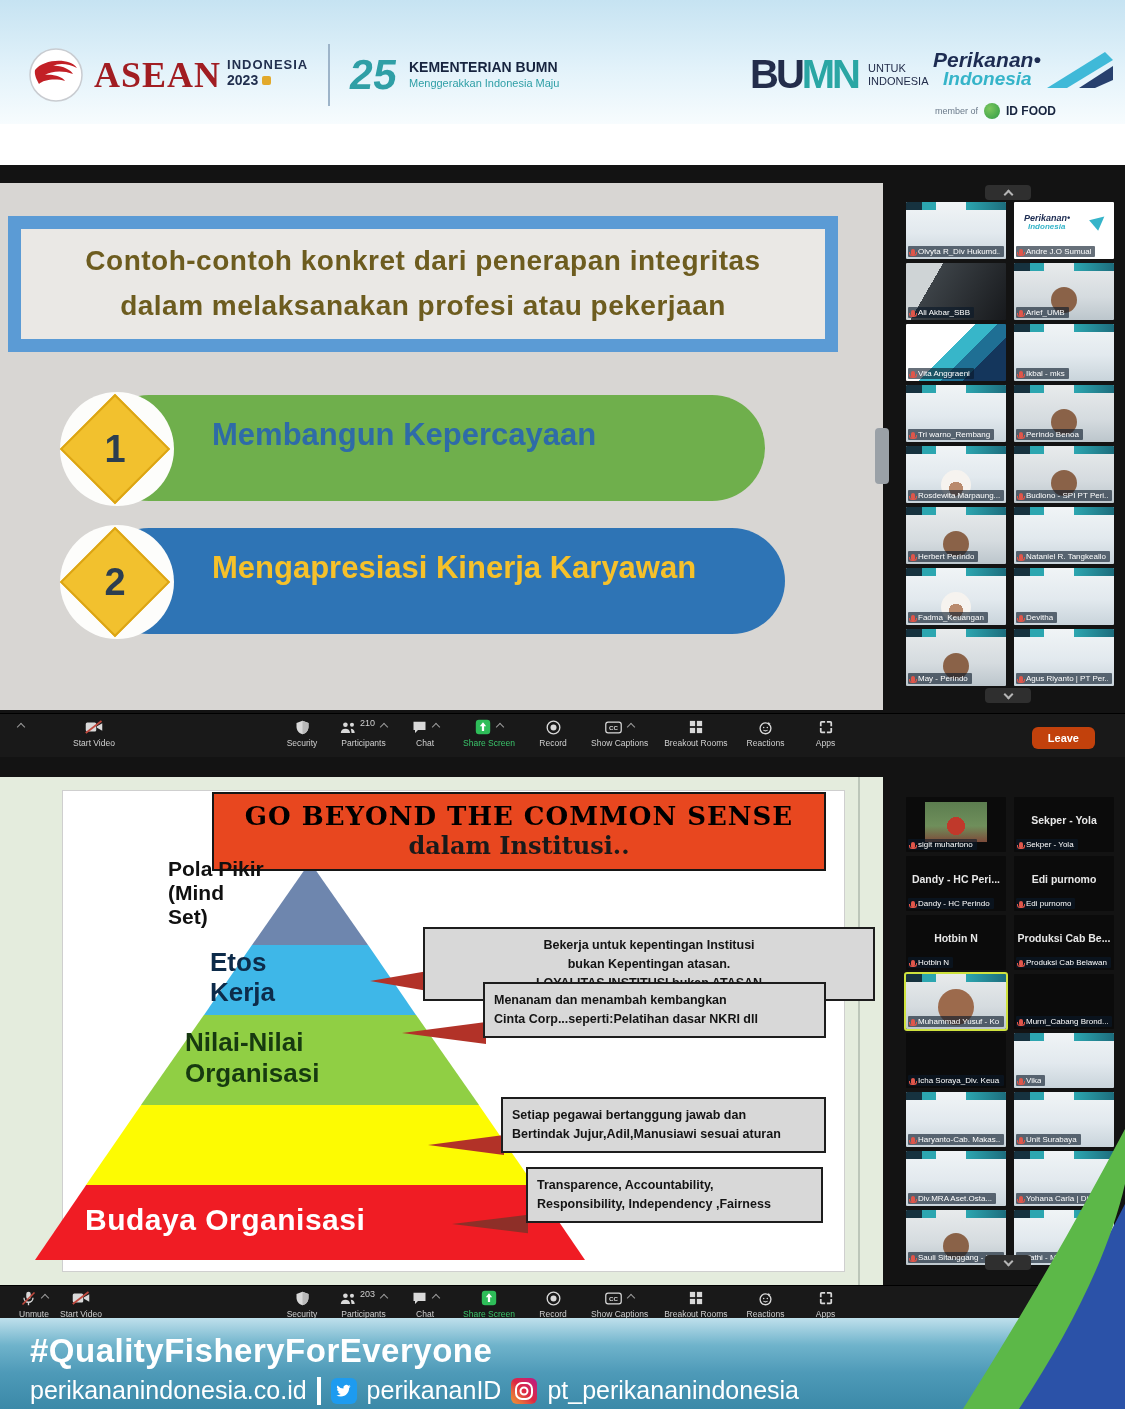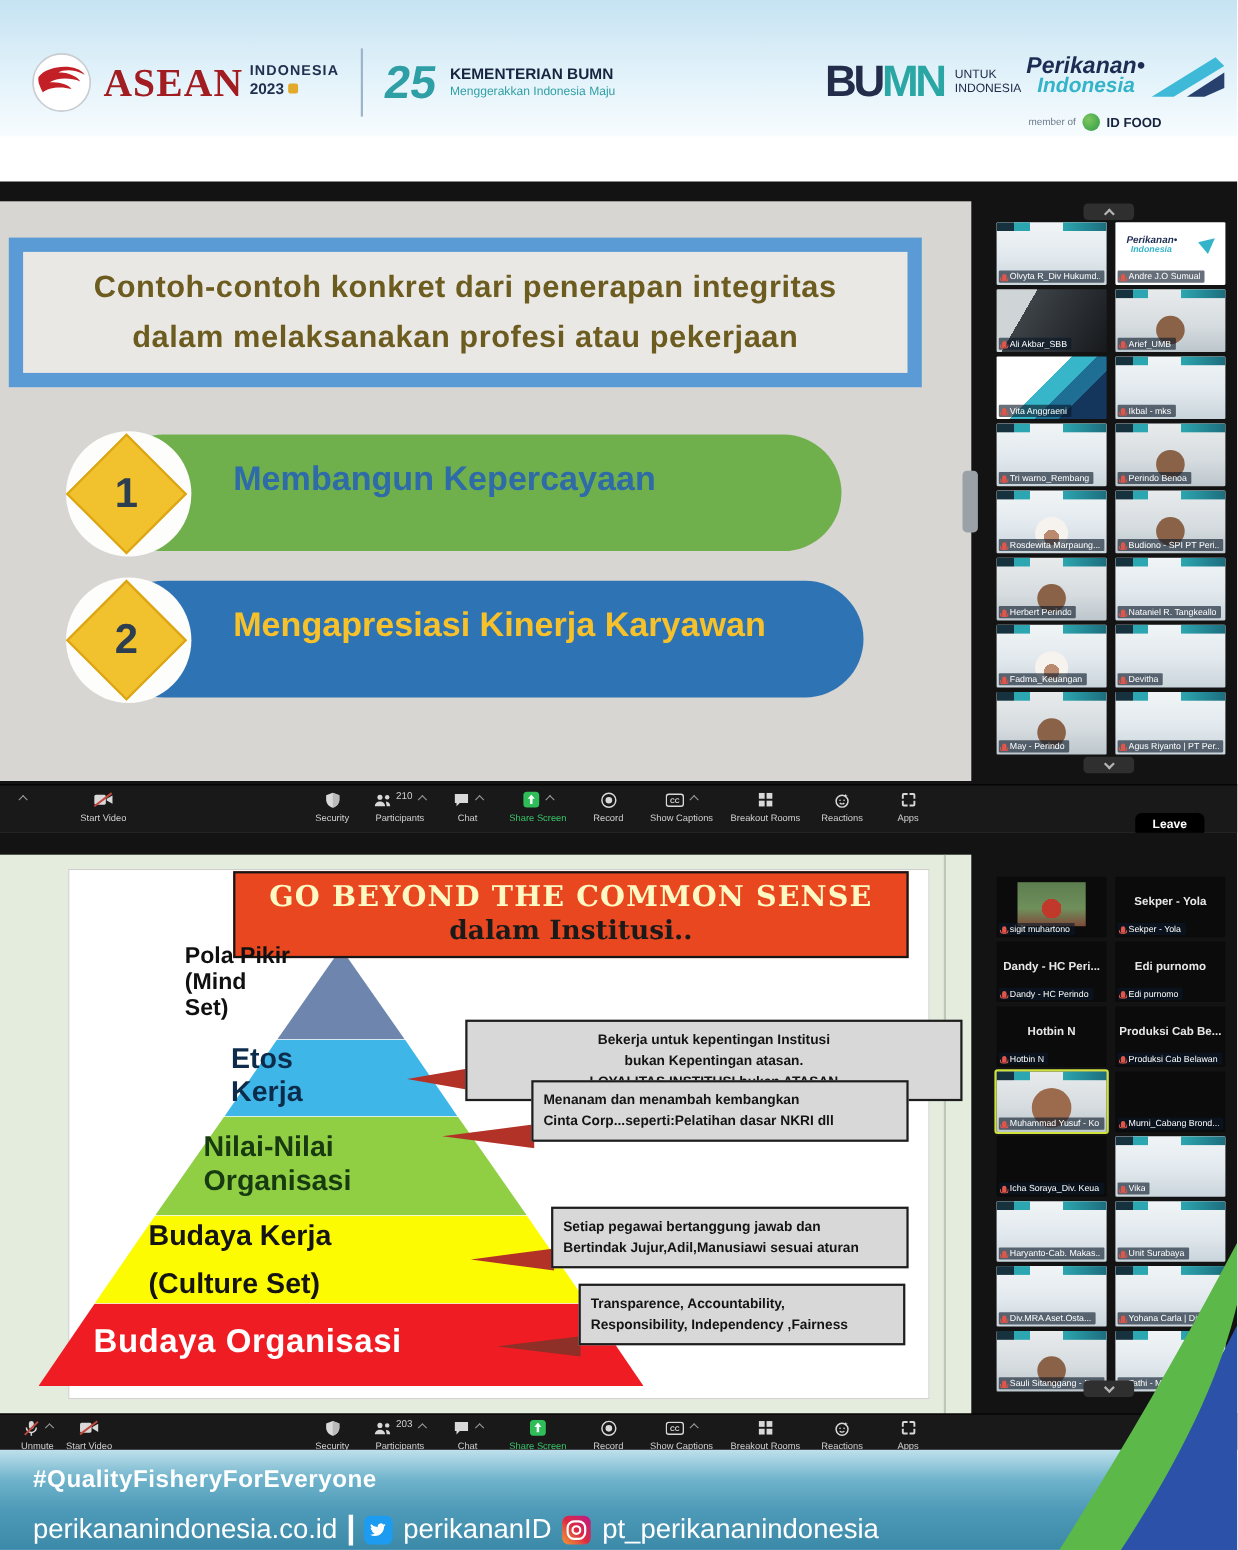--- a/index.html
+++ b/index.html
@@ -53,21 +53,21 @@
   .ptext{position:absolute;left:212px;top:0;height:79px;display:flex;align-items:center;font-size:31px;font-weight:bold}
   .row1 .ptext{color:#2e6ba8}
   .row2 .ptext{color:#f6c12a}
   .sbthumb{position:absolute;left:875px;top:263px;width:14px;height:56px;border-radius:4px;background:#9aa1a7}
 
   
   .slide2{position:absolute;left:0;top:20px;width:883px;height:510px;background:#e4ecdd}
   .panel{position:absolute;left:62px;top:13px;width:783px;height:482px;background:#fff;border:1px solid #cfcfcf}
   .vline{position:absolute;left:858px;top:0;width:2px;height:510px;background:#9aa79a;opacity:.55}
   .rtitle{position:absolute;left:212px;top:15px;width:614px;height:79px;background:#e8471f;border:2px solid #161616;text-align:center;padding-top:7px;z-index:3}
-  .rtitle .r1{font-family:"DejaVu Serif",serif;font-weight:bold;font-size:26px;color:#fef9c3;letter-spacing:1px}
+  .rtitle .r1{font-family:"DejaVu Serif",serif;font-weight:bold;font-size:26px;color:#000000;letter-spacing:1px}
   .rtitle .r2{font-family:"DejaVu Serif",serif;font-weight:bold;font-size:24px;color:#1a1a1a}
   .lay{position:absolute;z-index:2}
   .lay-tri{left:252px;top:85px;width:116px;height:83px;background:#6e86ae;clip-path:polygon(50% 0,100% 100%,0 100%)}
   .lay-etos{left:204px;top:168px;width:212px;height:70px;background:#3eb7e8;clip-path:polygon(22.6% 0,77.4% 0,100% 100%,0 100%)}
   .lay-nilai{left:141px;top:238px;width:338px;height:90px;background:#90cf44;clip-path:polygon(18.6% 0,81.4% 0,100% 100%,0 100%)}
   .lay-bk{left:86px;top:328px;width:448px;height:80px;background:#fdfb02;clip-path:polygon(12.3% 0,87.7% 0,100% 100%,0 100%)}
   .lay-bo{left:35px;top:408px;width:550px;height:75px;background:#f01c24;clip-path:polygon(9.3% 0,90.7% 0,100% 100%,0 100%)}
   .pyr-txt{position:absolute;z-index:6;font-weight:bold}
   .tx-mind{left:168px;top:80px;width:150px;font-size:21px;color:#101010;line-height:1.15}
   .tx-mind span{display:block}
@@ -125,25 +125,25 @@
   .toolbar2{top:528px;height:33px;overflow:hidden;padding-top:4px}
   .tb-left{display:flex;align-items:flex-start;gap:48px;margin-left:12px;width:268px}
   .tb-mid{display:flex;align-items:flex-start;gap:16px}
   .ti{background:none;border:none;display:flex;flex-direction:column;align-items:center;gap:3px;cursor:pointer;min-width:44px}
   .irow{display:flex;align-items:center;height:16px}
   .tl{font-size:8.5px;color:#d0d0d0;white-space:nowrap}
   .tl-green{color:#3ac46a}
   .cnt{font-style:normal;font-size:9px;color:#cfcfcf;margin-left:3px;position:relative;top:-4px}
   .cup{width:6px;height:6px;border-left:1.5px solid #9a9a9a;border-top:1.5px solid #9a9a9a;transform:rotate(45deg);display:inline-block;margin-left:6px}
   .lonecaret{margin-top:5px}
-  .leave{margin-left:auto;margin-right:30px;margin-top:20px;background:#000000;color:#fff;font-size:11px;font-weight:bold;border:none;border-radius:6px;padding:5px 16px;cursor:pointer}
+  .leave{margin-left:auto;margin-right:30px;margin-top:8px;background:#c2410c;color:#fff;font-size:11px;font-weight:bold;border:none;border-radius:6px;padding:5px 16px;cursor:pointer}
 
   
   .ftr{position:absolute;left:0;top:1318px;width:1125px;height:91px;background:linear-gradient(180deg,#bfe0ec 0%,#6fb3cb 30%,#4e9ab8 60%,#3b89a8 100%);z-index:30}
-  .ftr .hsh{position:absolute;left:30px;top:14px;font-size:22px;font-weight:600;color:#fff;letter-spacing:.5px}
+  .ftr .hsh{position:absolute;left:30px;top:14px;font-size:33px;font-weight:600;color:#fff;letter-spacing:.5px}
   .fline{position:absolute;left:30px;top:58px;display:flex;align-items:center;gap:10px;font-size:25px;color:#fff}
   .fsep{width:4px;height:28px;background:#fff}
   .sico{width:26px;height:26px;border-radius:6px;display:flex;align-items:center;justify-content:center}
   .tw{background:#1d9bf0}
   .ig{background:linear-gradient(45deg,#f09433 0%,#e6683c 25%,#dc2743 50%,#cc2366 75%,#bc1888 100%);position:relative}
   .ig .igb{position:absolute;inset:4px;border:2px solid #fff;border-radius:7px}
   .ig .igc{position:absolute;left:50%;top:50%;width:9px;height:9px;border:2px solid #fff;border-radius:50%;transform:translate(-50%,-50%)}
   .swoosh{position:absolute;right:0;bottom:0;z-index:40;pointer-events:none}
 </style>
 </head>
@@ -491,24 +491,20 @@
           <span>(Mind</span>
           <span>Set)</span>
       </div>
       <div class="pyr-txt tx-etos">
         <span>Etos</span>
           <span>Kerja</span>
       </div>
       <div class="pyr-txt tx-nilai">
         <span>Nilai-Nilai</span>
           <span>Organisasi</span>
-      </div>
-      <div class="pyr-txt tx-bk">
-        <span>Budaya Kerja</span>
-          <span class="bk2">(Culture Set)</span>
       </div>
       <div class="pyr-txt tx-bo">Budaya Organisasi</div>
 
       <div class="arr a1"></div>
       <div class="arr a2"></div>
       <div class="arr a3"></div>
       <div class="arr a4"></div>
 
       <div class="co co1">
         <span>Bekerja untuk kepentingan Institusi</span>

